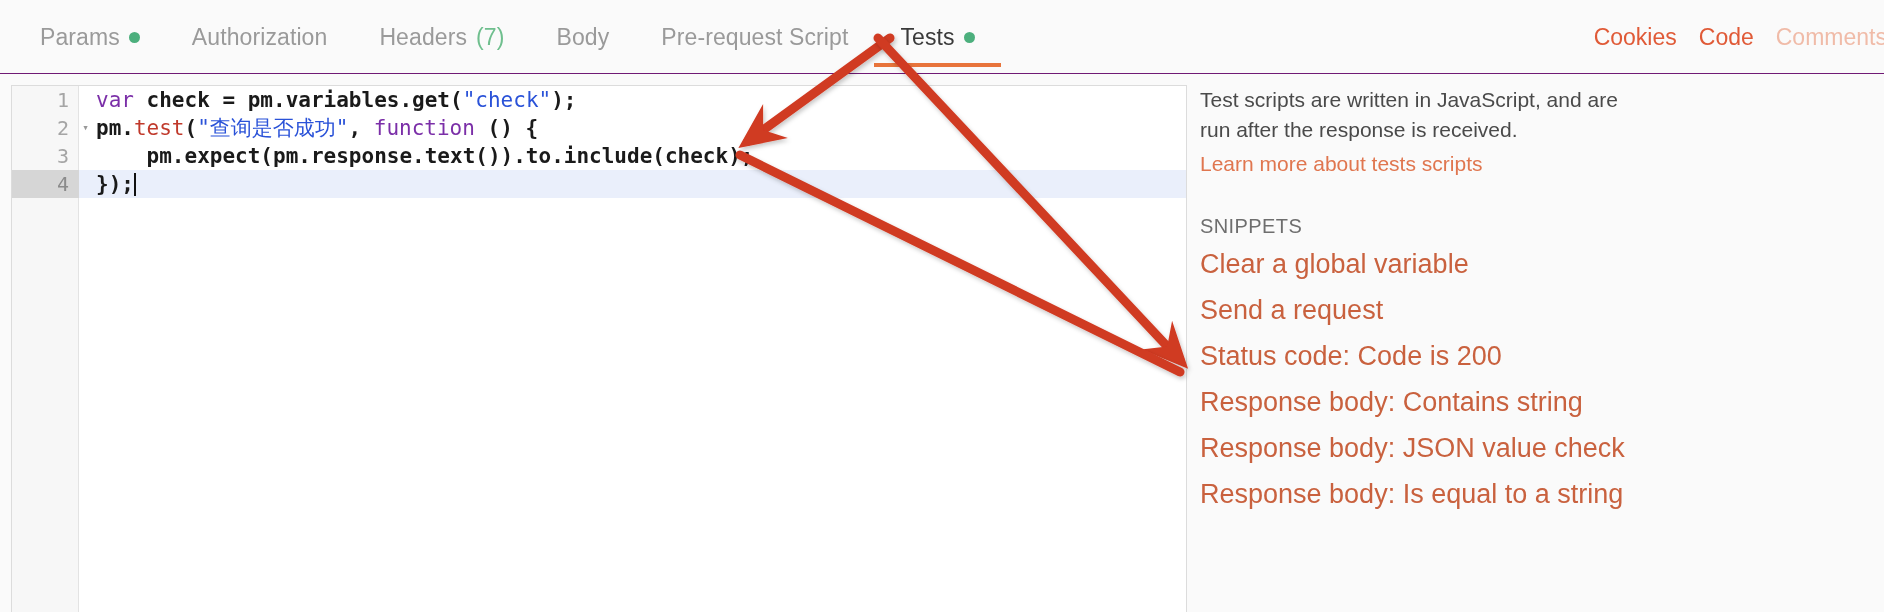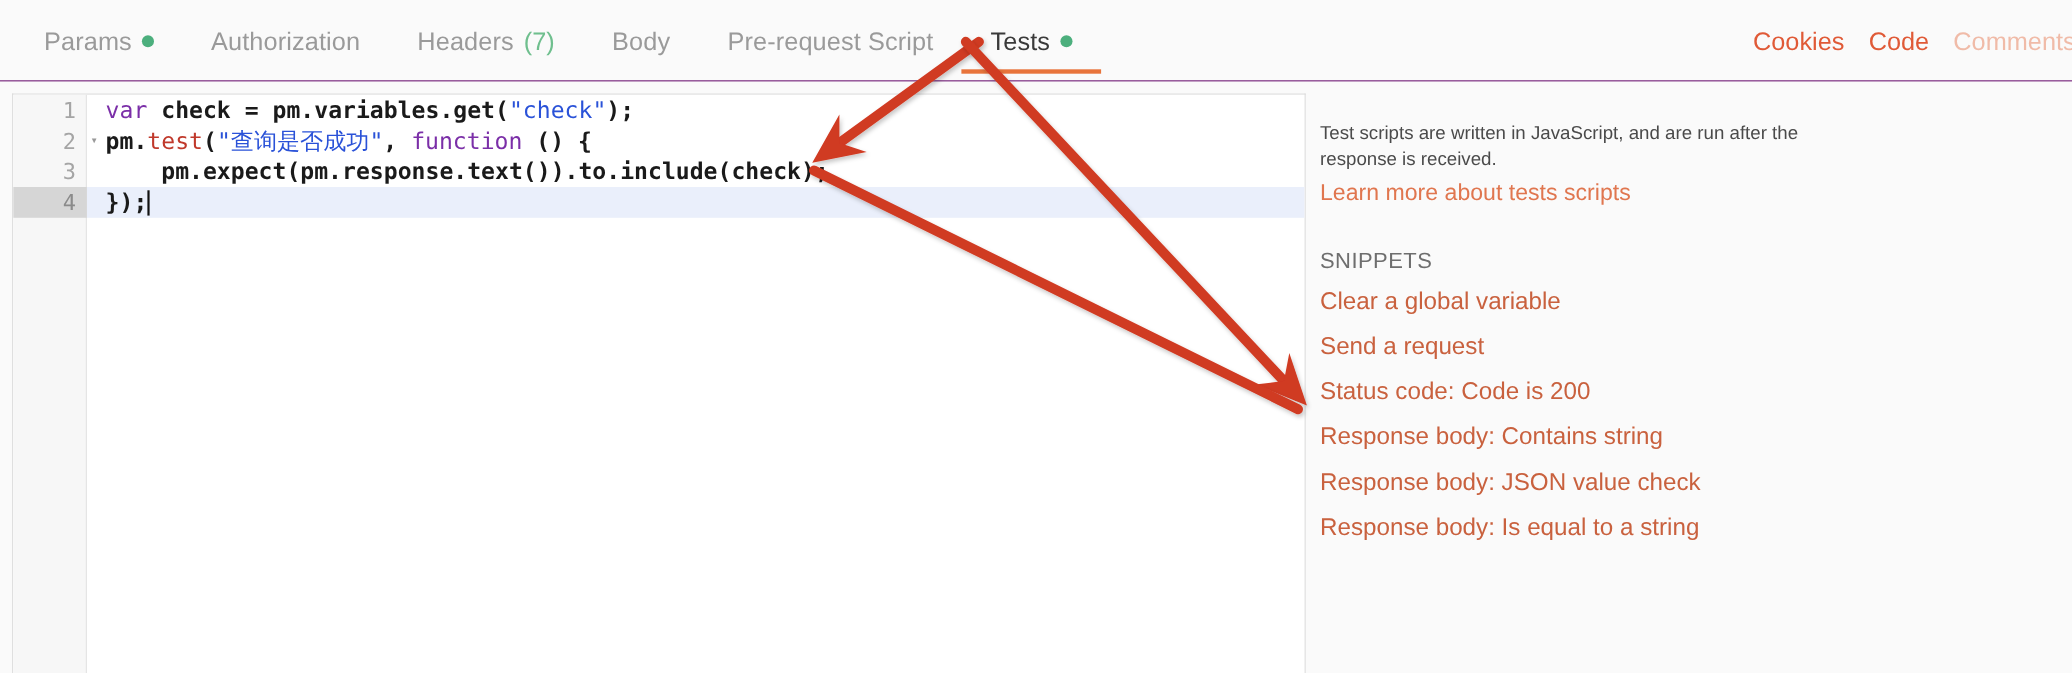--- a/index.html
+++ b/index.html
@@ -195,46 +195,45 @@
   
   .helppanel {
     position: absolute;
     left: 1200px;
     top: 85px;
     width: 660px;
     height: 527px;
   }
 
   .help-desc {
-    font-size: 17px;
+    font-size: 21px;
     line-height: 1.42;
     color: #4a4a4a;
     width: 452px;
-    margin-top: 24px;
   }
 
   .help-link {
     display: block;
     margin-top: 7px;
     font-size: 21px;
     color: #e0764f;
     cursor: pointer;
   }
 
   .snip-title {
     margin-top: 39px;
     font-size: 20px;
     color: #6e6e6e;
     letter-spacing: 0.4px;
   }
 
   .snip {
     display: block;
     margin-top: 15px;
-    font-size: 22px;
+    font-size: 27px;
     color: #c9613e;
     cursor: pointer;
   }
   .snip.first { margin-top: 11px; }
 
   
   .annot {
     position: absolute;
     left: 0; top: 0;
     width: 1884px;

